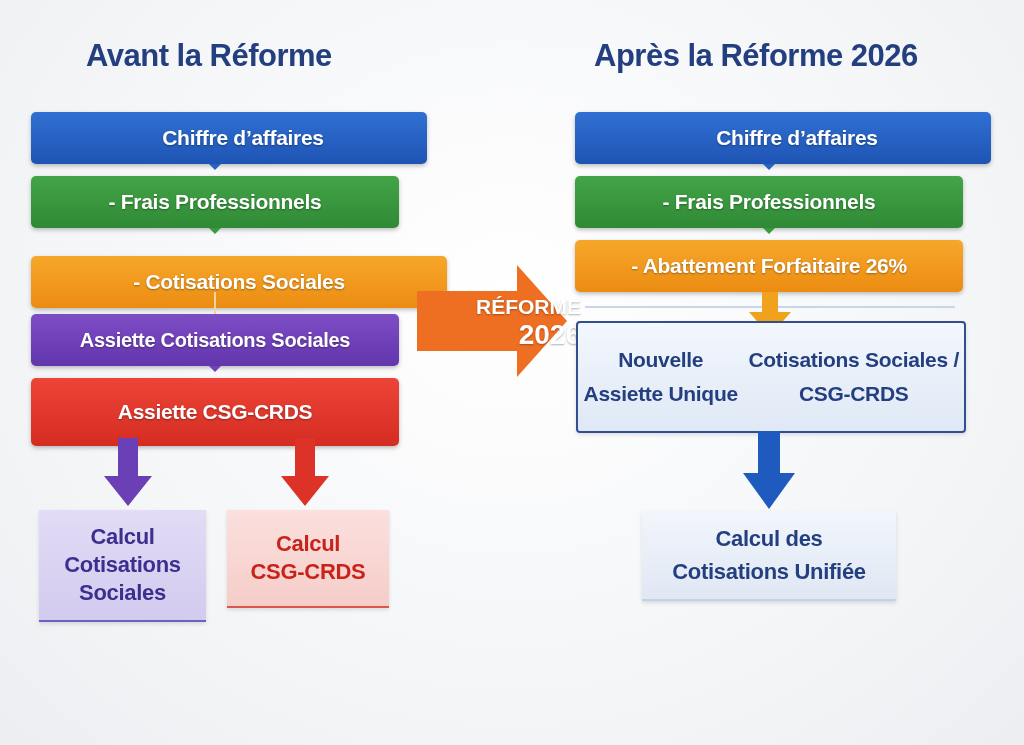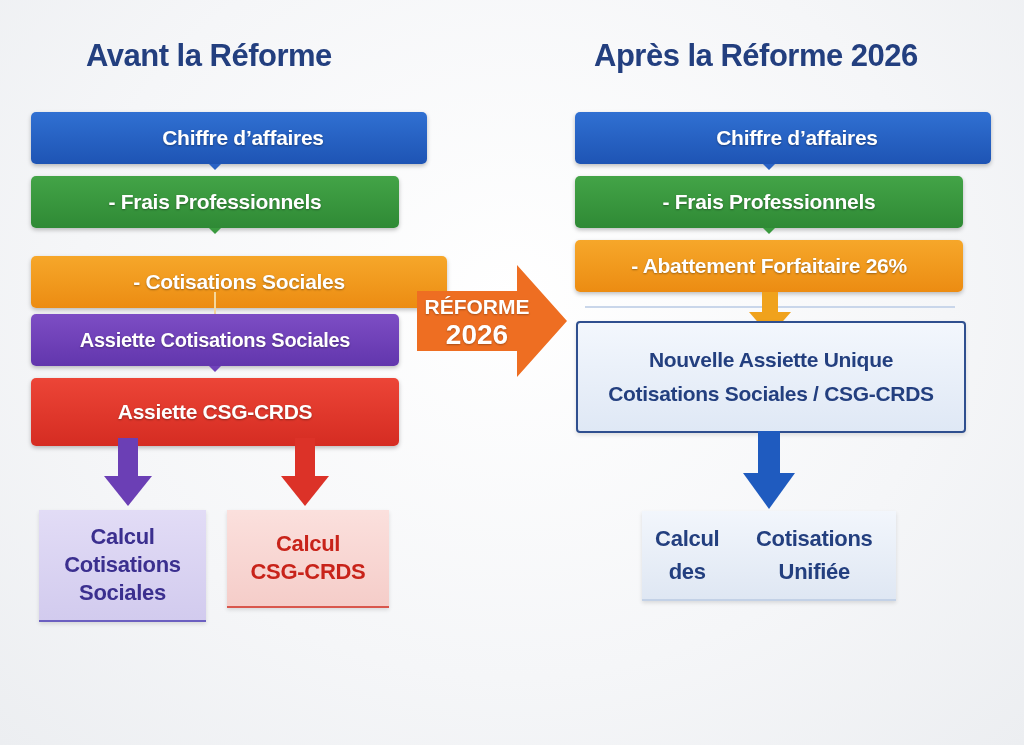--- a/index.html
+++ b/index.html
@@ -51,46 +51,46 @@
 </div>
 <div class="calc" style="left:227px;top:510px;width:162px;height:96px;background:linear-gradient(#fbe0dd,#f5cdc9);color:#c8231a;border-bottom:2px solid #d9574d;flex-direction:column;">
   <span>Calcul</span>
   <span>CSG-CRDS</span>
 </div>
 
 <div style="position:absolute;left:417px;top:265px;width:150px;height:112px;">
   <svg width="150" height="112" viewBox="0 0 150 112" style="position:absolute;left:0;top:0;">
     <polygon points="0,26 100,26 100,0 150,56 100,112 100,86 0,86" fill="#ee6e22"></polygon>
   </svg>
-  <div style="position:absolute;left:0;top:28px;width:120px;text-align:center;color:#fff;font-weight:bold;line-height:28px;text-shadow:0 1px 2px rgba(0,0,0,.3);">
+  <div style="position:absolute;left:0;top:28px;width:120px;text-align:right;color:#fff;font-weight:bold;line-height:28px;text-shadow:0 1px 2px rgba(0,0,0,.3);padding-left:44px;">
     <div style="font-size:21px;">RÉFORME</div>
     <div style="font-size:28px;">2026</div>
   </div>
 </div>
 
 <div class="title" style="left:594px;">Après la Réforme 2026</div>
 
 <div class="bar blue" style="left:575px;top:112px;width:388px;height:52px;">Chiffre d’affaires</div>
 <div class="conn" style="left:763px;top:164px;border-top:6px solid #2a62c4;"></div>
 <div class="bar green" style="left:575px;top:176px;width:388px;height:52px;">- Frais Professionnels</div>
 <div class="conn" style="left:763px;top:228px;border-top:6px solid #3a9a3f;"></div>
 <div class="bar orange" style="left:575px;top:240px;width:388px;height:52px;">- Abattement Forfaitaire 26%</div>
 <div style="position:absolute;left:585px;top:306px;width:370px;height:2px;background:#c9d6ea;"></div>
 
 <svg class="arrow-down" style="left:749px;top:292px;" width="42" height="44" viewBox="0 0 42 44">
   <rect x="13" y="0" width="16" height="22" fill="#f0a21c"></rect>
     <polygon points="0,20 42,20 21,44" fill="#f0a21c"></polygon>
 </svg>
 
-<div class="calc" style="left:576px;top:321px;width:386px;height:108px;background:linear-gradient(#f3f7fd,#dfe8f5);border:2px solid #2f4f8f;border-radius:4px;color:#233f7f;flex-direction:column;font-size:21px;line-height:34px;">
+<div class="calc" style="left:576px;top:321px;width:386px;height:108px;background:linear-gradient(#f3f7fd,#dfe8f5);border:2px solid #2f4f8f;border-radius:4px;color:#233f7f;font-size:21px;line-height:34px;">
   <span>Nouvelle Assiette Unique</span>
   <span>Cotisations Sociales / CSG-CRDS</span>
 </div>
 
 <svg class="arrow-down" style="left:743px;top:431px;" width="52" height="78" viewBox="0 0 52 78">
   <rect x="15" y="0" width="22" height="44" fill="#1f5bbf"></rect>
     <polygon points="0,42 52,42 26,78" fill="#1f5bbf"></polygon>
 </svg>
 
-<div class="calc" style="left:642px;top:511px;width:254px;height:88px;background:linear-gradient(#f2f6fc,#dfe7f3);color:#233f7f;border-bottom:2px solid #c3d1e6;line-height:33px;">
+<div class="calc" style="left:642px;top:511px;width:254px;height:88px;background:linear-gradient(#f2f6fc,#dfe7f3);color:#233f7f;border-bottom:2px solid #c3d1e6;flex-direction:column;line-height:33px;">
   <span>Calcul des</span>
   <span>Cotisations Unifiée</span>
 </div>
 
 </body></html>

